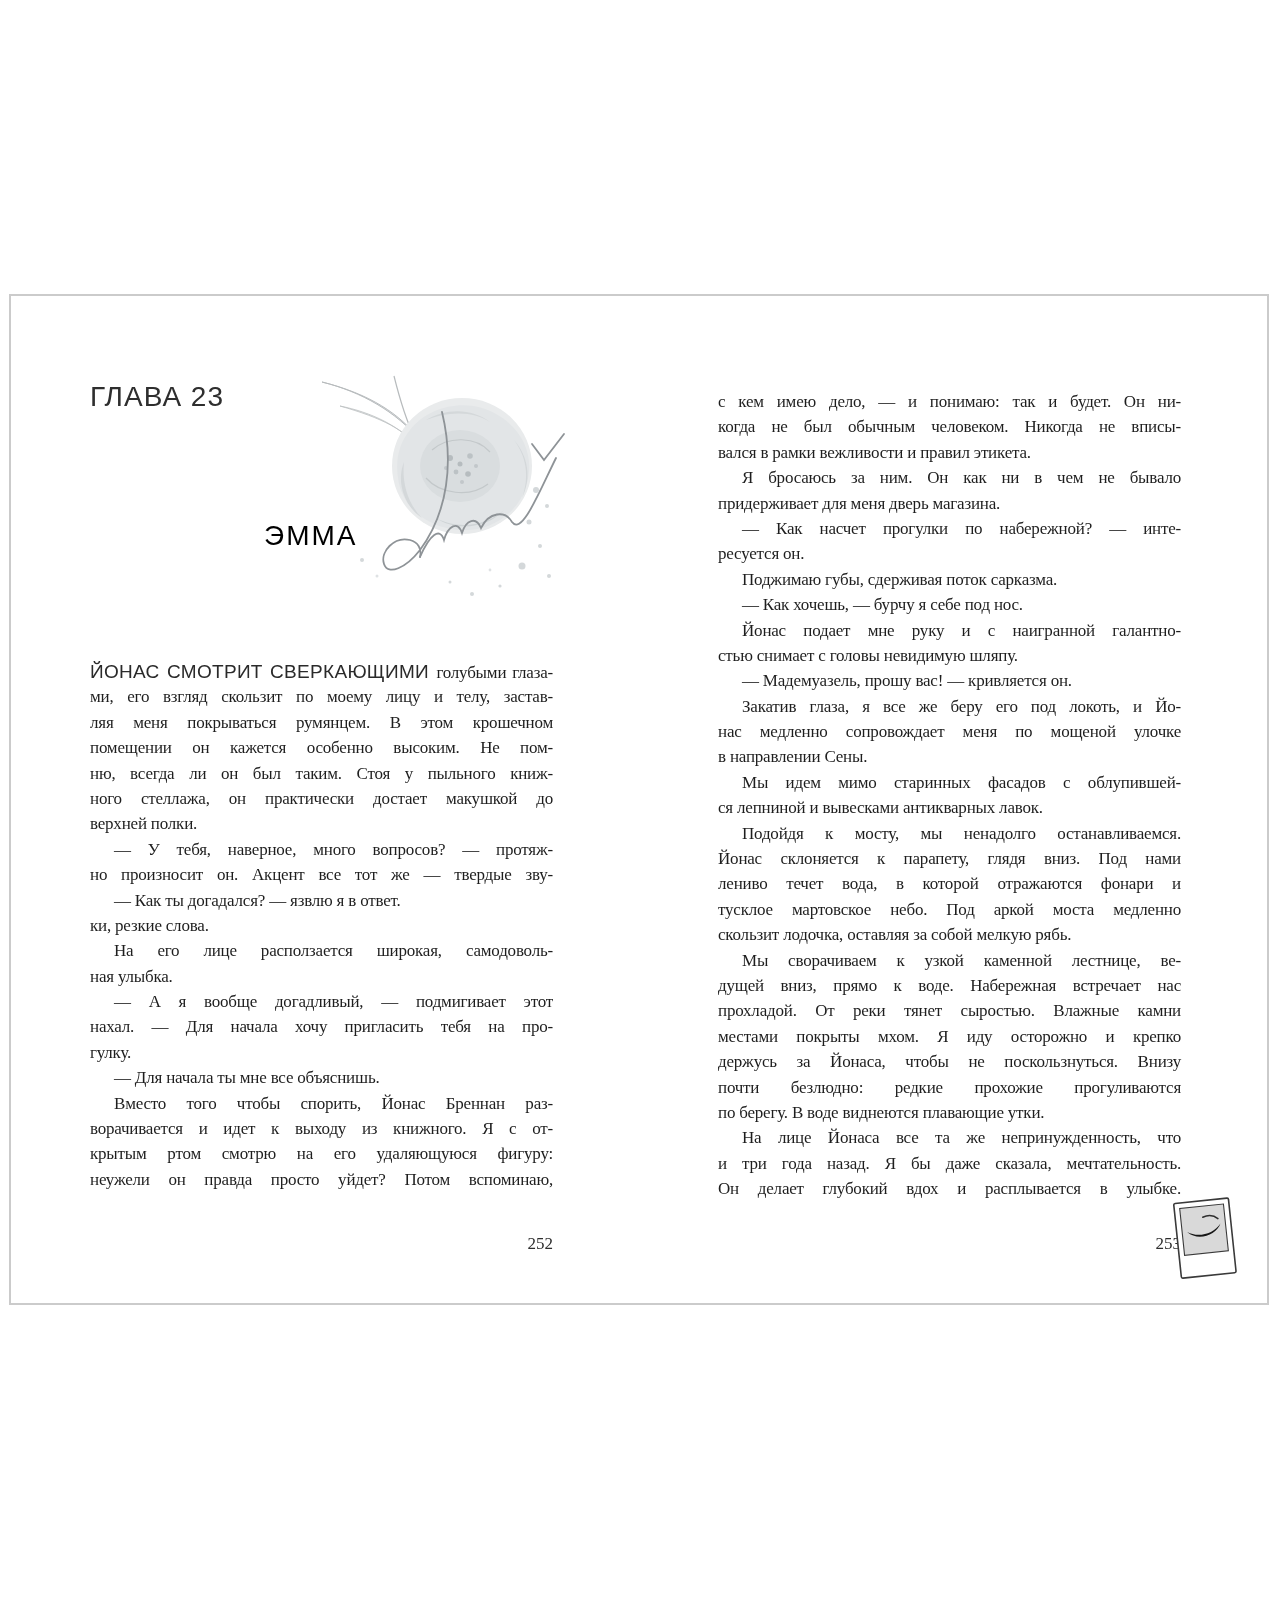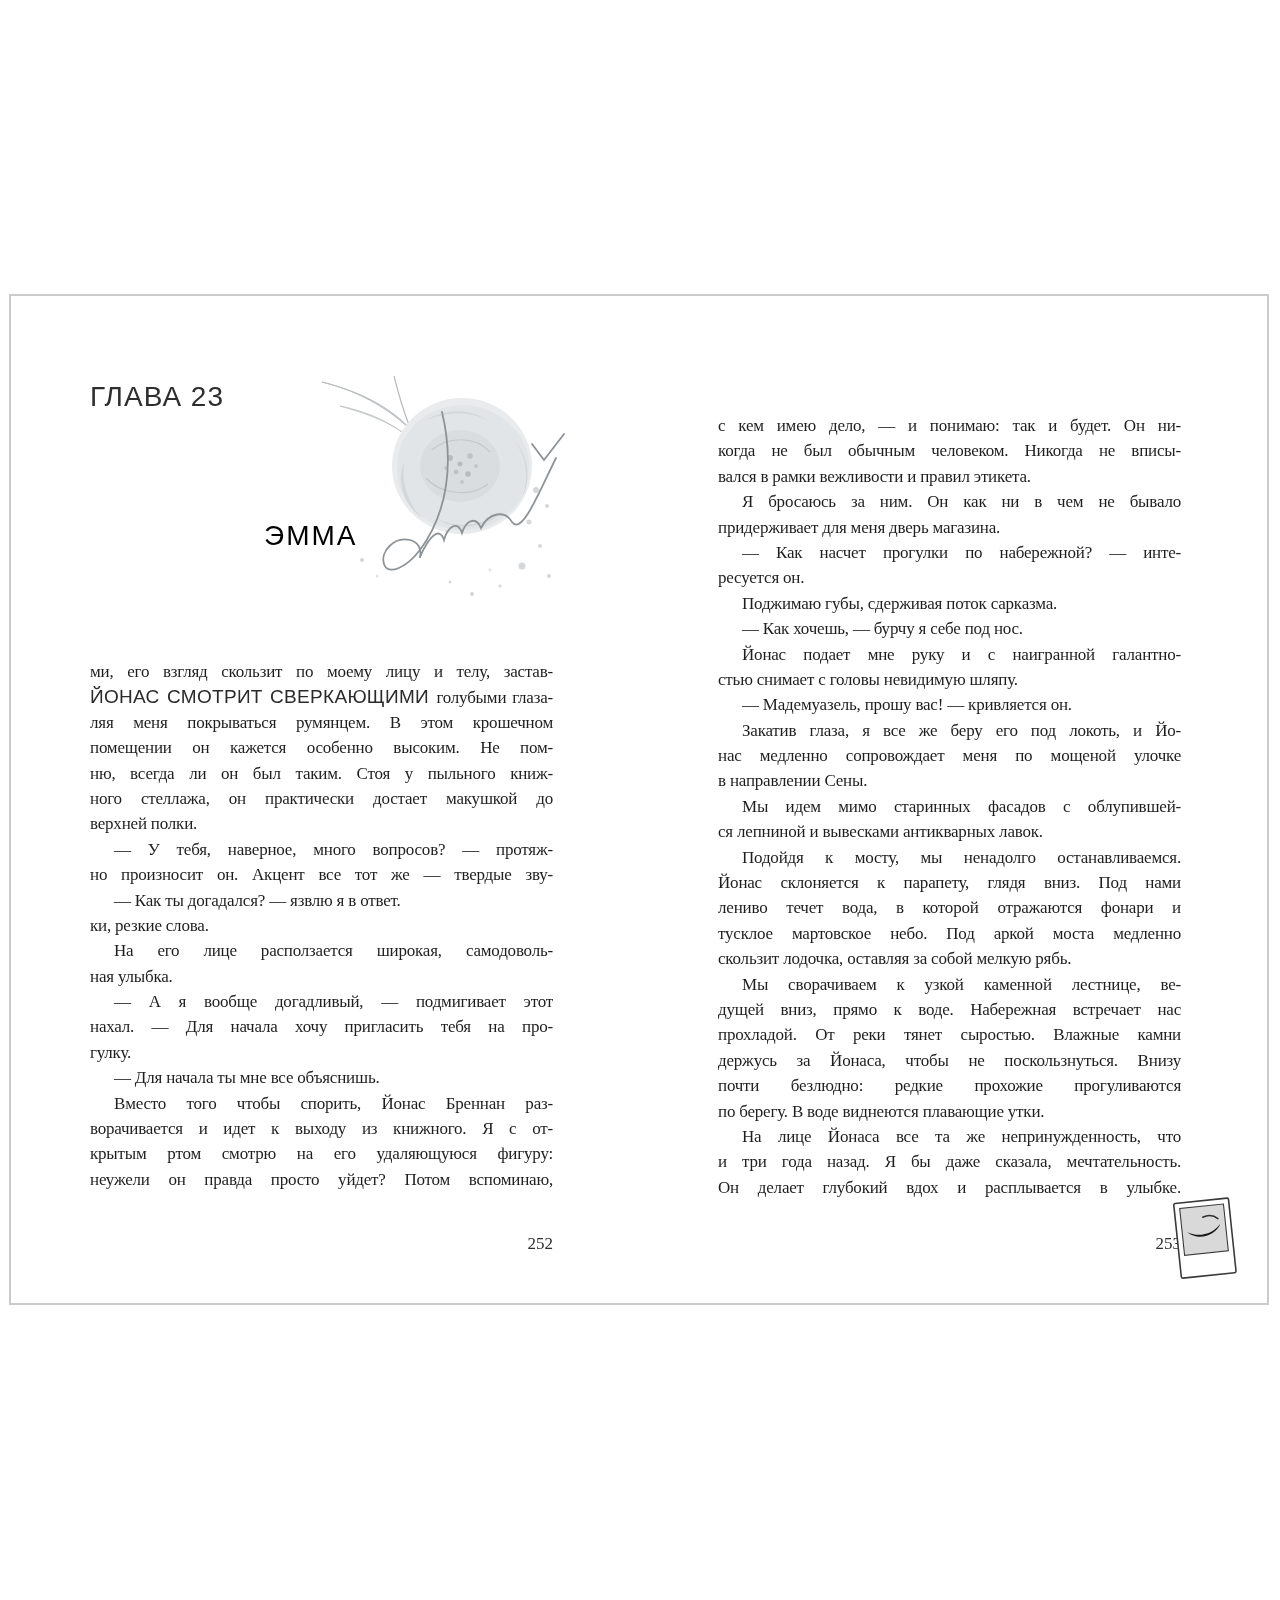--- a/index.html
+++ b/index.html
@@ -20,21 +20,21 @@
     position:absolute; left:264px; top:522px;
     font-family:"Liberation Sans", sans-serif; font-size:28px; font-weight:400;
     letter-spacing:2px; color:#000000; line-height:1;
   }
   .flower { position:absolute; left:300px; top:370px; width:268px; height:240px; }
   .col {
     position:absolute; width:463px; color:#1e1e1e;
     font-size:17px; letter-spacing:-0.2px;
   }
   .col.left  { left:90px;  top:659px; }
-  .col.right { left:718px; top:389px;margin-top:24px; }
+  .col.right { left:718px; top:389px; }
   .bline {
     line-height:25.4px; height:25.4px;
     text-align:justify; text-align-last:justify;
   }
   .bline.end { text-align-last:left; }
   .bline.ind { text-indent:24px; }
   .leadin {
     font-family:"Liberation Sans", sans-serif; font-size:19px;
     letter-spacing:0.3px; color:#2a2a2a;
   }
@@ -101,22 +101,22 @@
       <circle cx="200" cy="216" r="1.6"></circle>
         <circle cx="172" cy="224" r="2"></circle>
       <circle cx="150" cy="212" r="1.5"></circle>
         <circle cx="62" cy="190" r="2"></circle>
       <circle cx="77" cy="206" r="1.5" fill="#dfe2e4"></circle>
         <circle cx="190" cy="200" r="1.4" fill="#dfe2e4"></circle>
     </g>
   </svg>
 
   <div class="col left">
+      <div class="bline"><span class="leadin">ЙОНАС СМОТРИТ СВЕРКАЮЩИМИ </span>голубыми глаза-</div>
       <div class="bline">ми, его взгляд скользит по моему лицу и телу, застав-</div>
-      <div class="bline"><span class="leadin">ЙОНАС СМОТРИТ СВЕРКАЮЩИМИ </span>голубыми глаза-</div>
       <div class="bline">ляя меня покрываться румянцем. В этом крошечном</div>
       <div class="bline">помещении он кажется особенно высоким. Не пом-</div>
       <div class="bline">ню, всегда ли он был таким. Стоя у пыльного книж-</div>
       <div class="bline">ного стеллажа, он практически достает макушкой до</div>
       <div class="bline end">верхней полки.</div>
       <div class="bline ind">— У тебя, наверное, много вопросов? — протяж-</div>
       <div class="bline">но произносит он. Акцент все тот же — твердые зву-</div>
       <div class="bline end ind">— Как ты догадался? — язвлю я в ответ.</div>
       <div class="bline end">ки, резкие слова.</div>
       <div class="bline ind">На его лице расползается широкая, самодоволь-</div>
@@ -152,20 +152,21 @@
       <div class="bline ind">Мы идем мимо старинных фасадов с облупившей-</div>
       <div class="bline end">ся лепниной и вывесками антикварных лавок.</div>
       <div class="bline ind">Подойдя к мосту, мы ненадолго останавливаемся.</div>
       <div class="bline">Йонас склоняется к парапету, глядя вниз. Под нами</div>
       <div class="bline">лениво течет вода, в которой отражаются фонари и</div>
       <div class="bline">тусклое мартовское небо. Под аркой моста медленно</div>
       <div class="bline end">скользит лодочка, оставляя за собой мелкую рябь.</div>
       <div class="bline ind">Мы сворачиваем к узкой каменной лестнице, ве-</div>
       <div class="bline">дущей вниз, прямо к воде. Набережная встречает нас</div>
       <div class="bline">прохладой. От реки тянет сыростью. Влажные камни</div>
+      <div class="bline">местами покрыты мхом. Я иду осторожно и крепко</div>
       <div class="bline">держусь за Йонаса, чтобы не поскользнуться. Внизу</div>
       <div class="bline">почти безлюдно: редкие прохожие прогуливаются</div>
       <div class="bline end">по берегу. В воде виднеются плавающие утки.</div>
       <div class="bline ind">На лице Йонаса все та же непринужденность, что</div>
       <div class="bline">и три года назад. Я бы даже сказала, мечтательность.</div>
       <div class="bline">Он делает глубокий вдох и расплывается в улыбке.</div>
     </div>
 
   <div class="pagenum pright">253</div>
 

